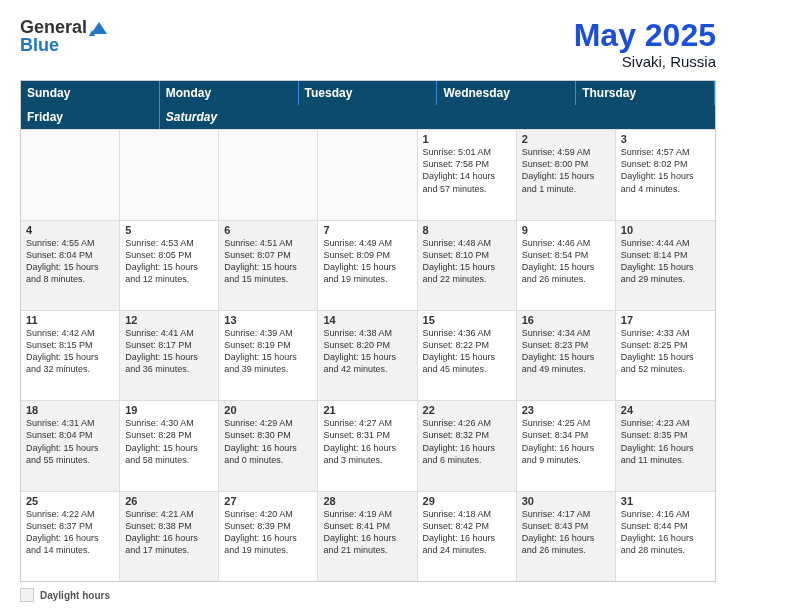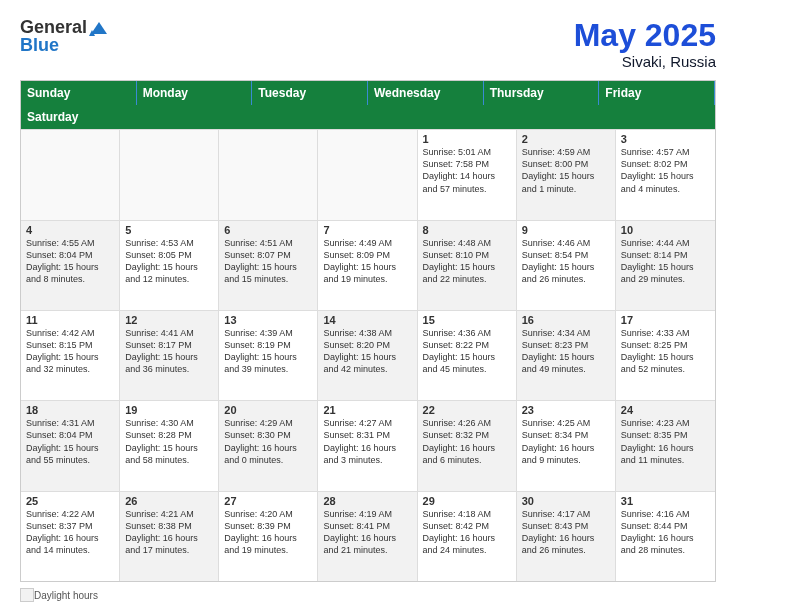--- a/index.html
+++ b/index.html
@@ -43,32 +43,32 @@
       color: #0f172a;
     }
     .calendar {
       flex: 1;
       display: flex;
       flex-direction: column;
       border: 1px solid #ccc;
     }
     .cal-header-row {
       display: grid;
-      grid-template-columns: repeat(6, 1fr);
-      background: #15803d;
+      grid-template-columns: repeat(5, 1fr);
+      background: #0c4a6e;
     }
     .cal-header-cell {
       color: #fff;
       font-size: 12px;
       font-weight: bold;
       padding: 5px 6px;
       text-align: left;
       border-right: 1px solid #3a8ad4;
     }
-    .cal-header-cell:last-child { border-right: none; }
+    .cal-header-cell:last-child { border-right: none; font-style: italic; }
     .cal-body {
       flex: 1;
       display: flex;
       flex-direction: column;
     }
     .cal-row {
       display: grid;
       grid-template-columns: repeat(7, 1fr);
       flex: 1;
       border-top: 1px solid #ddd;
@@ -96,20 +96,22 @@
       line-height: 1.35;
       font-size: 9px;
       color: #333;
     }
     .footer {
       margin-top: 6px;
       font-size: 10px;
       color: #555;
       display: flex;
       align-items: center;
+      gap: 6px;
+      font-weight: bold;
     }
     .footer-box {
       width: 14px;
       height: 14px;
       background: #f2f2f2;
       border: 1px solid #ccc;
       display: inline-block;
     }
   </style>
 </head>

